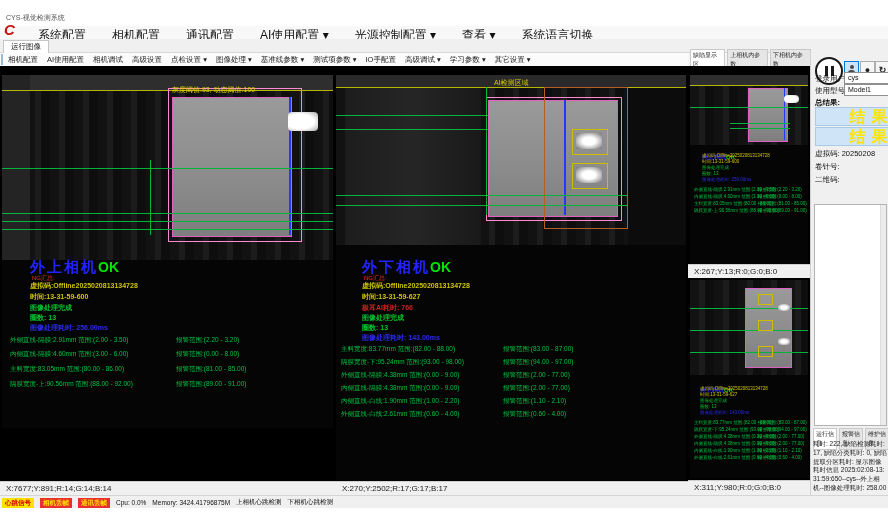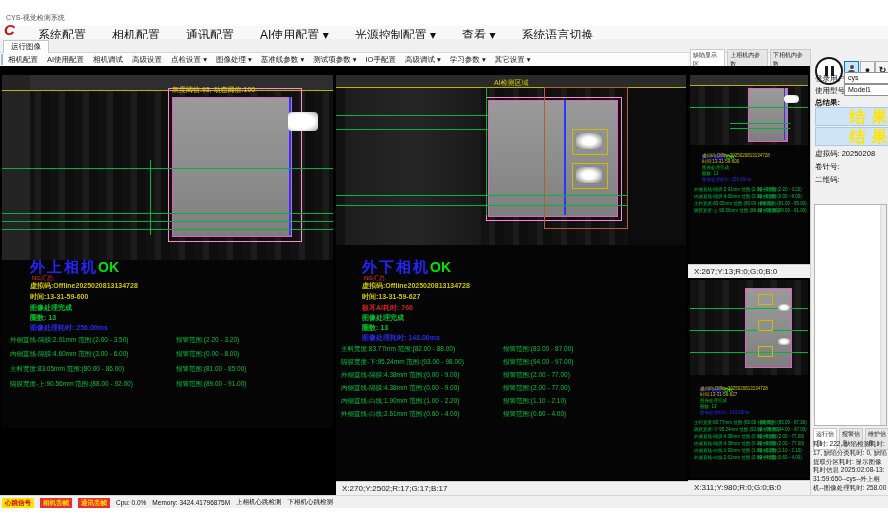--- a/index.html
+++ b/index.html
@@ -170,20 +170,21 @@
     </div>
     <div class="abs ovl mrow" style="left:8px;top:290px;width:320px;">
       <span>主料宽度:83.05mm 范围:(80.00 - 86.00)</span>
       <span class="malarm" style="left:166px;">报警范围:(81.00 - 85.00)</span>
     </div>
     <div class="abs ovl mrow" style="left:8px;top:305px;width:320px;">
       <span>隔膜宽度-上:90.56mm 范围:(88.00 - 92.00)</span>
       <span class="malarm" style="left:166px;">报警范围:(89.00 - 91.00)</span>
     </div>
   </div>
+  <div class="abs vstatus lstatus">X:7677;Y:891;R:14;G:14;B:14</div>
 
   <div class="abs camview midview">
     <div class="abs stripes" style="left:0;top:0;width:350px;height:170px;"></div>
     <div class="abs" style="left:10px;top:0;width:135px;height:170px;background:linear-gradient(90deg,#1d1d1d,#262626,#191919);"></div>
     <div class="abs" style="left:292px;top:0;width:58px;height:170px;background:#0c0c0c;"></div>
     <div class="abs" style="left:0;top:0;width:350px;height:12px;background:#2a2a2a;"></div>
     <div class="abs yline" style="left:0;top:12px;width:350px;"></div>
     <div class="abs ovl ailabel" style="left:158px;top:3px;">AI检测区域</div>
     <div class="abs pinkBox" style="left:150px;top:22px;width:134px;height:122px;"></div>
     <div class="abs grayPart" style="left:152px;top:25px;width:128px;height:115px;"></div>

